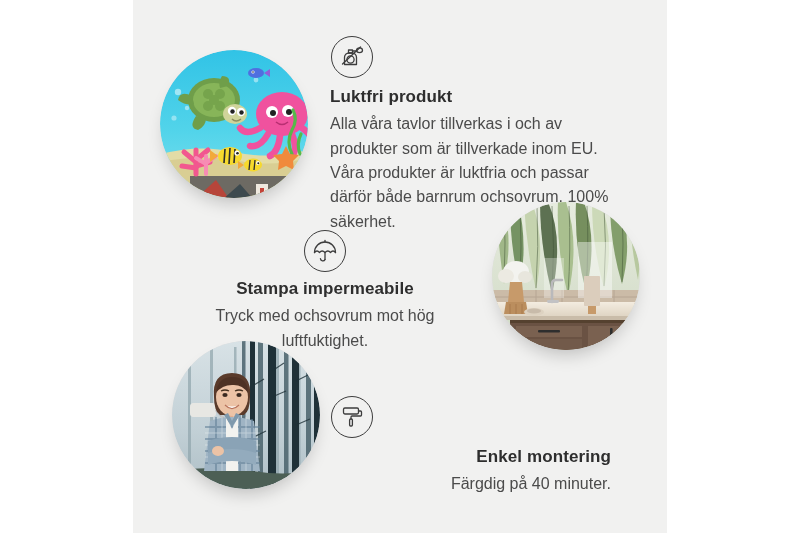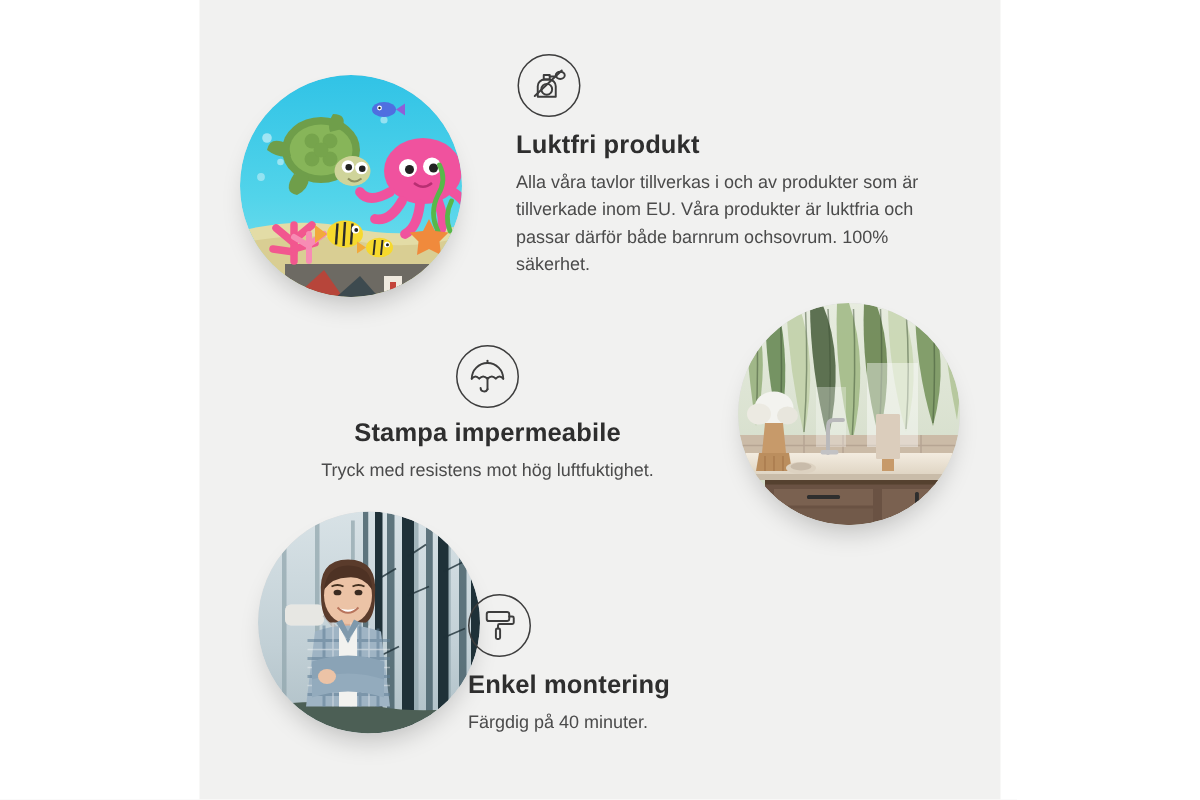--- a/index.html
+++ b/index.html
@@ -27,35 +27,35 @@
     box-sizing:border-box;
   }
   .icon-wrap svg{display:block;}
 
   .f-title{
     font-size:17px;font-weight:bold;color:#2e2e2e;
     letter-spacing:.1px;line-height:1.25;
     margin:8px 0 5px 0;white-space:nowrap;
   }
   .f-body{
-    font-size:12px;color:#4b4b4b;line-height:1.52;
+    font-size:16px;color:#4b4b4b;line-height:1.52;
     margin:0;
   }
 
   
-  #feat-odorless{left:344px;top:36px;width:300px;text-align:left;}
+  #feat-odorless{left:330px;top:36px;width:300px;text-align:left;}
   #feat-odorless .icon-wrap{margin-left:1px;}
 
   
   #feat-waterproof{left:185px;top:230px;width:280px;text-align:center;}
   #feat-waterproof .icon-wrap{margin:0 auto;}
   #feat-waterproof .f-title{margin-top:6px;}
 
   
-  #feat-easy{left:312px;top:396px;width:280px;text-align:left;}
+  #feat-easy{left:331px;top:396px;width:280px;text-align:right;}
 
   
   .photo{
     position:absolute;border-radius:50%;overflow:hidden;
     box-shadow:0 10px 18px -6px rgba(0,0,0,.22);
     background:#ddd;
   }
   .photo svg{display:block;width:100%;height:100%;}
 
   #photo-sea{left:160px;top:50px;width:148px;height:148px;}
@@ -413,21 +413,21 @@
     <div class="icon-wrap">
       <svg width="26" height="26" viewBox="0 0 26 26" fill="none" stroke="#3d3d3d" stroke-width="1.3" stroke-linecap="round" stroke-linejoin="round">
         <path d="M2.5 14.5 A10.5 10.5 0 0 1 23.5 14.5"></path>
         <path d="M2.5 14.5 Q5 11.5 7.5 14.5 Q10 11.5 13 14.5 Q16 11.5 18.5 14.5 Q21 11.5 23.5 14.5"></path>
         <path d="M13 14.5 L13 21.5"></path>
         <path d="M13 21.5 A2.4 2.4 0 0 1 8.4 20.6"></path>
         <path d="M13 4 L13 2.4"></path>
       </svg>
     </div>
     <div class="f-title">Stampa impermeabile</div>
-    <p class="f-body">Tryck med resistens mot hög luftfuktighet.</p>
+    <p class="f-body">Tryck med ochsovrum mot hög luftfuktighet.</p>
   </div>
 
   <div class="feature" id="feat-easy">
     <div class="icon-wrap">
       <svg width="26" height="26" viewBox="0 0 26 26" fill="none" stroke="#3d3d3d" stroke-width="1.3" stroke-linecap="round" stroke-linejoin="round">
         <rect x="4.5" y="4" width="15" height="6" rx="1.4"></rect>
         <path d="M19.5 7 L21.5 7 A1 1 0 0 1 22.5 8 L22.5 11 A1 1 0 0 1 21.5 12 L13 12 A1 1 0 0 0 12 13 L12 15"></path>
         <rect x="10.6" y="15" width="2.8" height="7" rx="1"></rect>
       </svg>
     </div>

